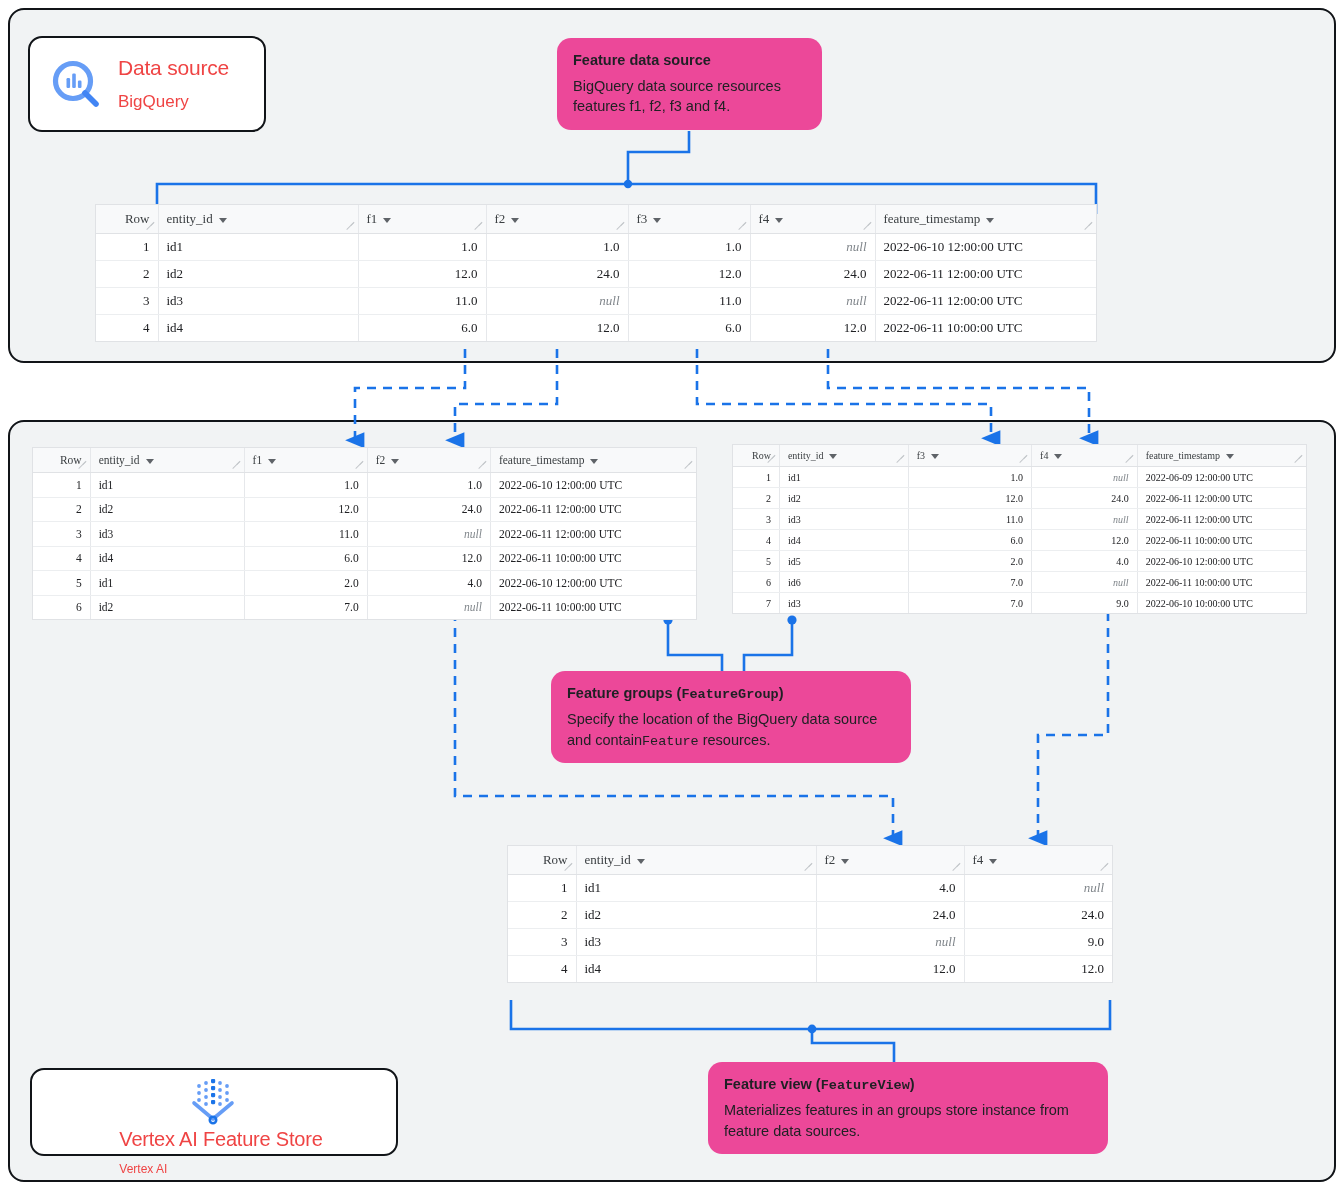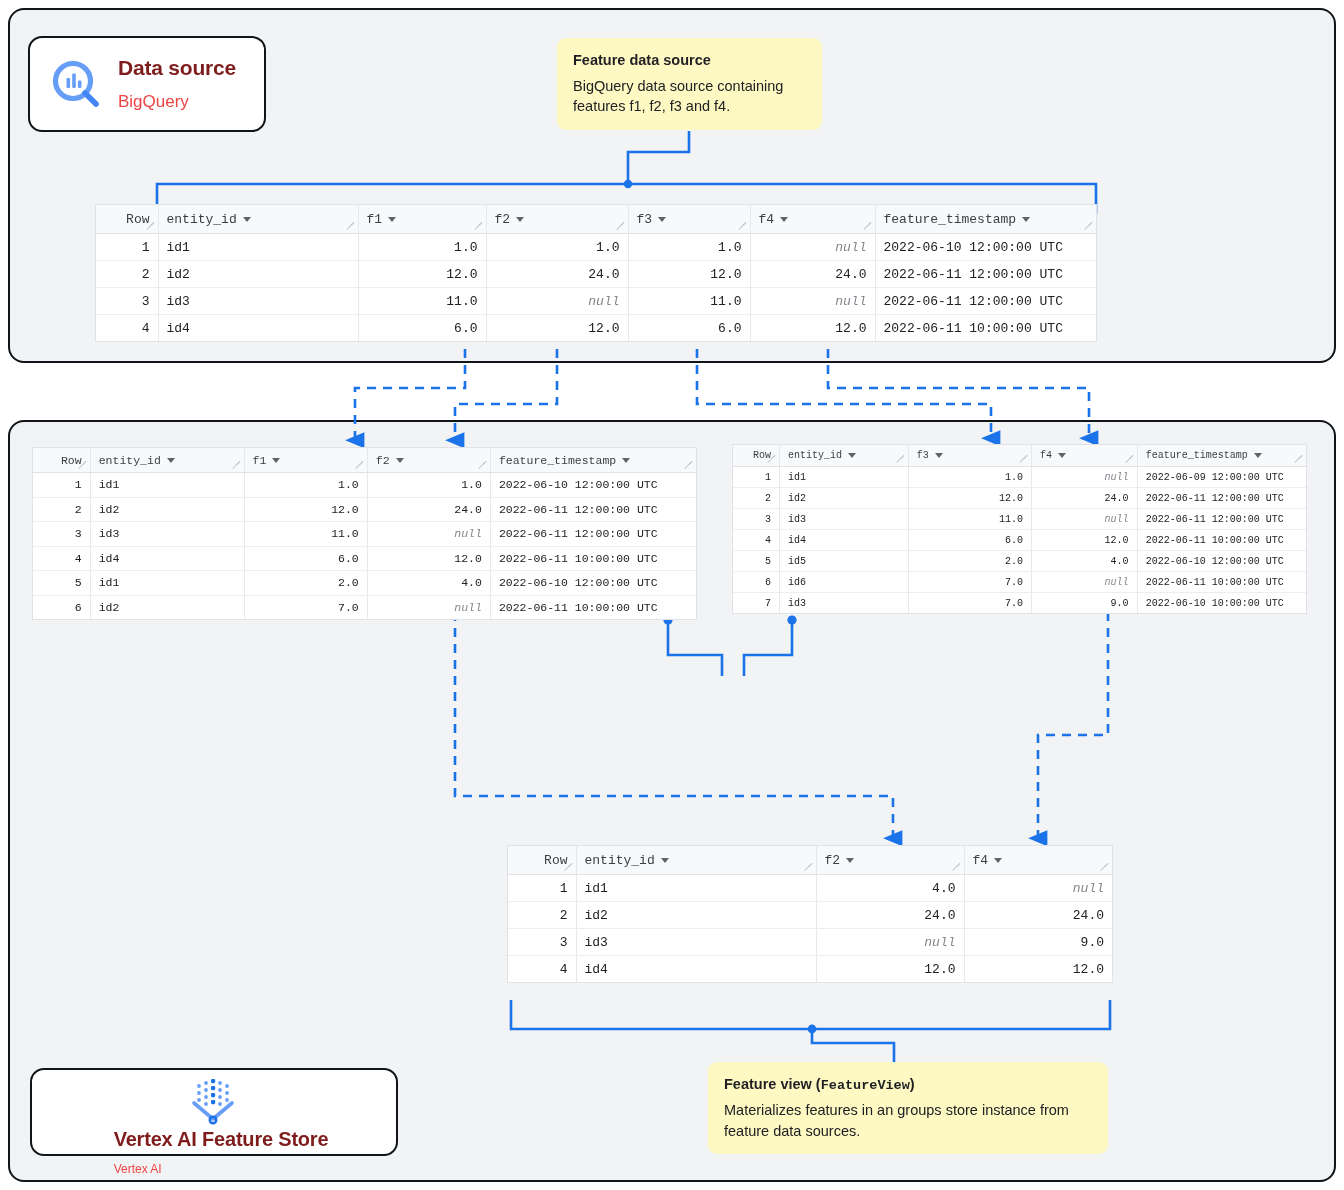--- a/index.html
+++ b/index.html
@@ -29,48 +29,48 @@
     border:2.5px solid #111418;
     border-radius:14px;
     box-sizing:border-box;
     display:flex;align-items:center;
     padding:0 18px;
   }
   #card-datasource{left:28px;top:36px;width:238px;height:96px;}
   #card-featurestore{left:30px;top:1068px;width:368px;height:88px;flex-direction:column;}
   .pc-icon{flex:0 0 auto;display:flex;align-items:center;justify-content:center;}
   .pc-text{margin-left:14px;}
-  .pc-title{font-size:21px;font-weight:bold;color:#7f1d1d;letter-spacing:-.2px;line-height:1.18;}
+  .pc-title{font-size:21px;font-weight:normal;color:#ef4444;letter-spacing:-.2px;line-height:1.18;}
   .pc-sub{font-size:17px;color:#ef4444;line-height:1.25;margin-top:10px;}
   #card-featurestore .pc-title{font-size:20px;}
   #card-featurestore .pc-sub{font-size:12px;}
 
   
   .callout{
     position:absolute;
-    background:#fef9c3;
-    border-radius:9px;
+    background:#ec4899;
+    border-radius:14px;
     box-sizing:border-box;
     padding:13px 16px 14px 16px;
   }
   .callout-title{font-size:14.5px;font-weight:bold;color:#1f2024;line-height:1.35;margin-bottom:5px;}
   .callout-title .mono{font-family:"Liberation Mono", monospace;font-weight:bold;font-size:13.5px;}
   .callout-body{font-size:14.5px;color:#202124;line-height:1.42;}
   .callout-body .mono{font-family:"Liberation Mono", monospace;font-size:13.5px;}
   #callout-feature-data-source{left:557px;top:38px;width:265px;height:92px;}
   #callout-feature-groups{left:551px;top:671px;width:360px;height:92px;}
   #callout-feature-view{left:708px;top:1062px;width:400px;height:92px;}
 
   
   .tbl{
     position:absolute;
     background:#ffffff;
     border-collapse:collapse;
     box-sizing:border-box;
-    font-family:Liberation Mono, monospace;
+    font-family:Liberation Serif, serif;
     box-shadow:0 0 0 1px #e0e2e5;
   }
   .tbl table{border-collapse:collapse;width:100%;table-layout:fixed;}
   .tbl th{
     background:#f8f9fa;
     color:#3c4043;
     font-weight:normal;
     text-align:left;
     border-right:1px solid #e6e8eb;
     border-bottom:1px solid #e0e2e5;
@@ -225,23 +225,27 @@
       </svg>
     </span>
     <span class="pc-text">
       <div class="pc-title">Vertex AI Feature Store</div>
       <div class="pc-sub">Vertex AI</div>
     </span>
   </div>
 
   <div class="callout" id="callout-feature-data-source">
     <div class="callout-title">Feature data source</div>
-    <div class="callout-body">BigQuery data source containing features f1, f2, f3 and f4.</div>
+    <div class="callout-body">BigQuery data source resources features f1, f2, f3 and f4.</div>
   </div>
 
+  <div class="callout" id="callout-feature-groups">
+    <div class="callout-title"><span>Feature groups (</span><span class="mono">FeatureGroup</span><span>)</span></div>
+    <div class="callout-body"><span>Specify the location of the BigQuery data source and contain</span><span class="mono">Feature</span><span> resources.</span></div>
+  </div>
 
   <div class="callout" id="callout-feature-view">
     <div class="callout-title"><span>Feature view (</span><span class="mono">FeatureView</span><span>)</span></div>
     <div class="callout-body">Materializes features in an groups store instance from feature data sources.</div>
   </div>
 
   <div class="tbl t-lg" id="tbl-source">
       <table>
         <colgroup>
           <col style="width: 62px;">

